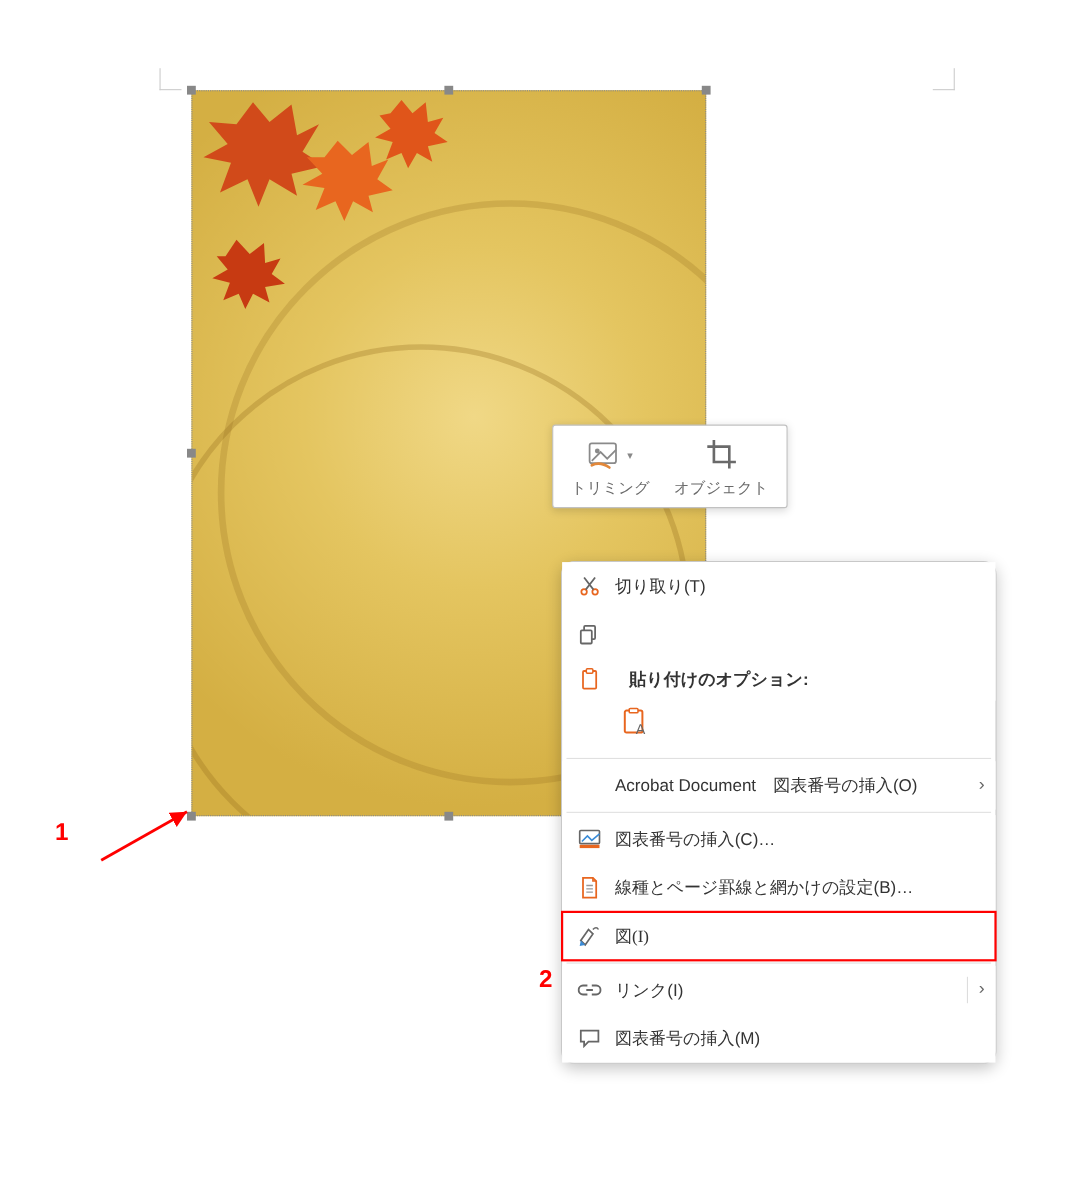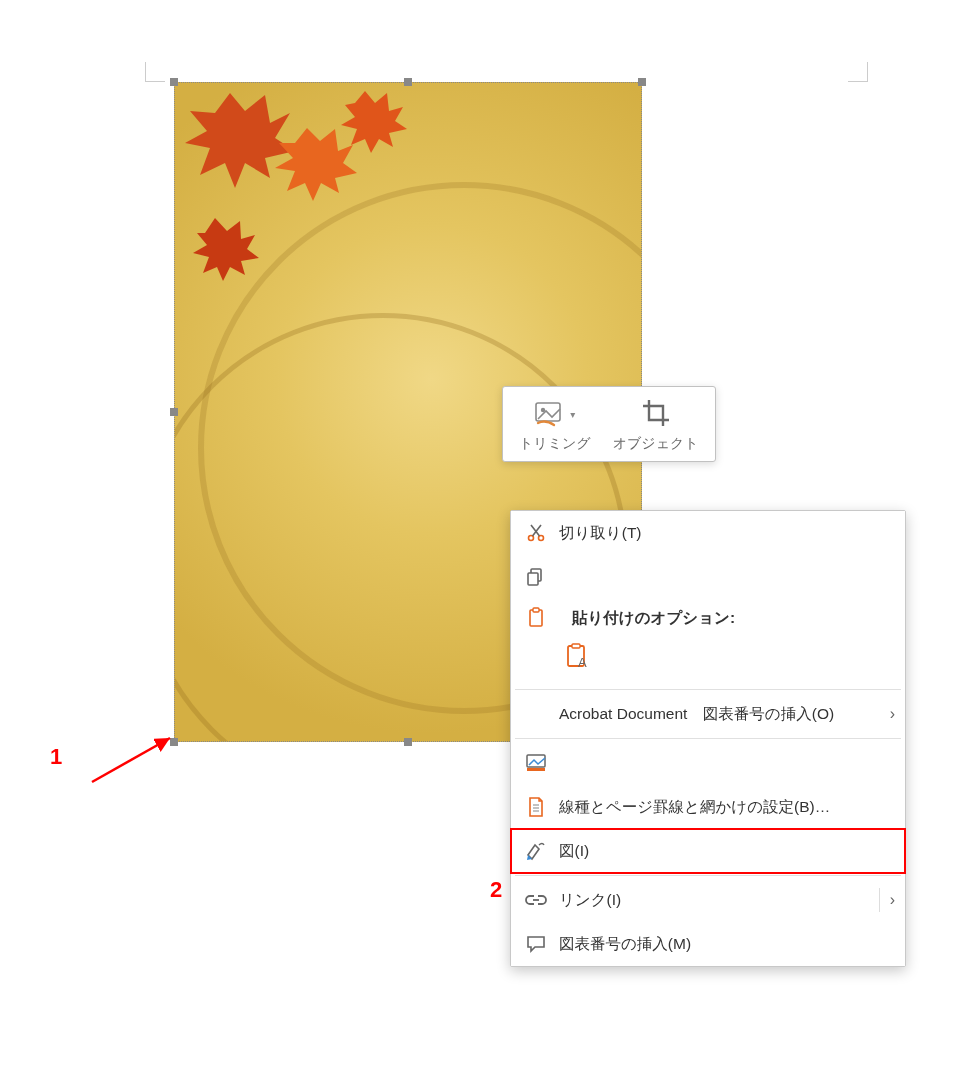--- a/index.html
+++ b/index.html
@@ -118,21 +118,21 @@
 
     
     .context-menu {
       position: absolute;
       top: 510px;
       left: 510px;
       width: 396px;
       background: #fff;
       border: 1px solid #c8c8c8;
       box-shadow: 0 4px 14px rgba(0,0,0,0.22);
-      border-radius: 2px;
+      border-radius: 12px;
     }
     .menu-item {
       display: flex;
       align-items: center;
       min-height: 44px;
       padding: 6px 10px 6px 12px;
       cursor: default;
       background: #fff;
     }
     .menu-icon {
@@ -178,20 +178,21 @@
       width: 38px;
       height: 38px;
       border: 1px solid transparent;
       background: none;
       border-radius: 3px;
     }
 
     .highlighted {
       outline: 2px solid #ff0000;
       outline-offset: -1px;
+      font-family: Liberation Serif, serif;
     }
 
     
     .anno {
       position: absolute;
       color: #ff0000;
       font-weight: bold;
       font-size: 22px;
       font-family: Arial, sans-serif;
     }
@@ -326,20 +327,21 @@
   <div class="menu-sep"></div>
 
   <div class="menu-item">
     <span class="menu-icon">
       <svg width="22" height="20" viewBox="0 0 22 20">
         <rect x="2" y="2" width="18" height="12" rx="1" fill="none" stroke="#666" stroke-width="1.5"></rect>
         <path d="M4 12 L9 7 L13 11 L20 5" fill="none" stroke="#3a8bd6" stroke-width="1.5"></path>
         <rect x="2" y="15" width="18" height="3" fill="#e8661f"></rect>
       </svg>
     </span>
+    <span class="menu-label">図表番号の挿入(C)…</span>
   </div>
 
   <div class="menu-item">
     <span class="menu-icon">
       <svg width="18" height="22" viewBox="0 0 18 22">
         <path d="M3 2 H12 L15 5 V20 H3 Z" fill="none" stroke="#e8661f" stroke-width="1.6"></path>
         <path d="M12 2 V5 H15" fill="none" stroke="#e8661f" stroke-width="1.4"></path>
         <line x1="6" y1="9" x2="12" y2="9" stroke="#999" stroke-width="1.2"></line>
         <line x1="6" y1="12" x2="12" y2="12" stroke="#999" stroke-width="1.2"></line>
         <line x1="6" y1="15" x2="12" y2="15" stroke="#999" stroke-width="1.2"></line>

